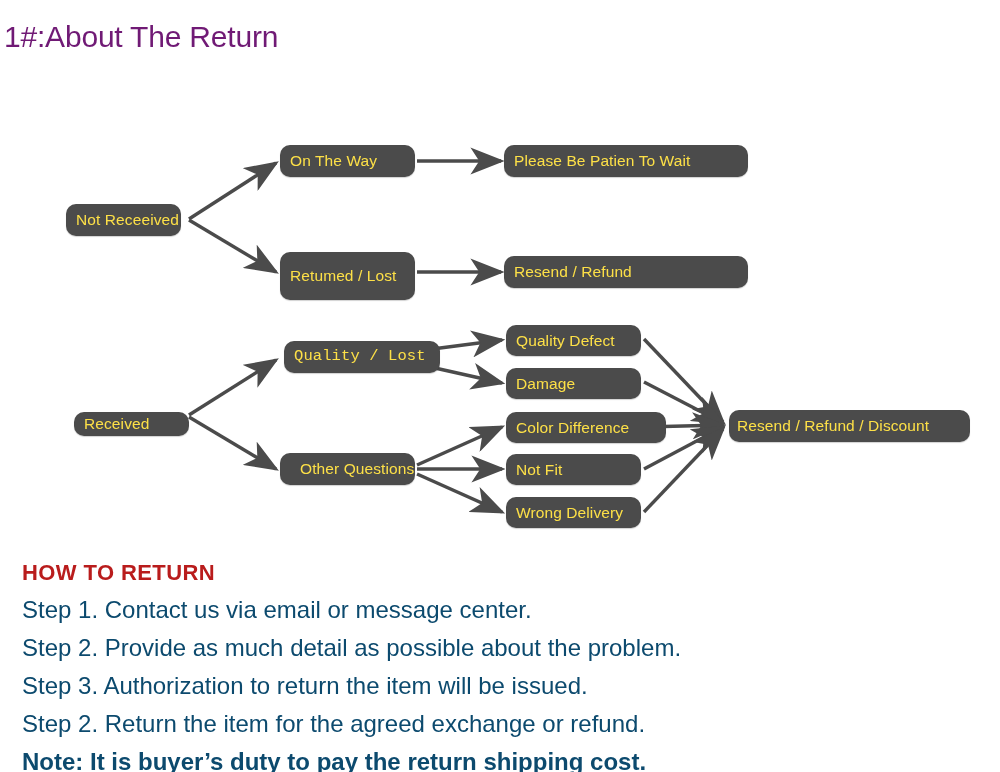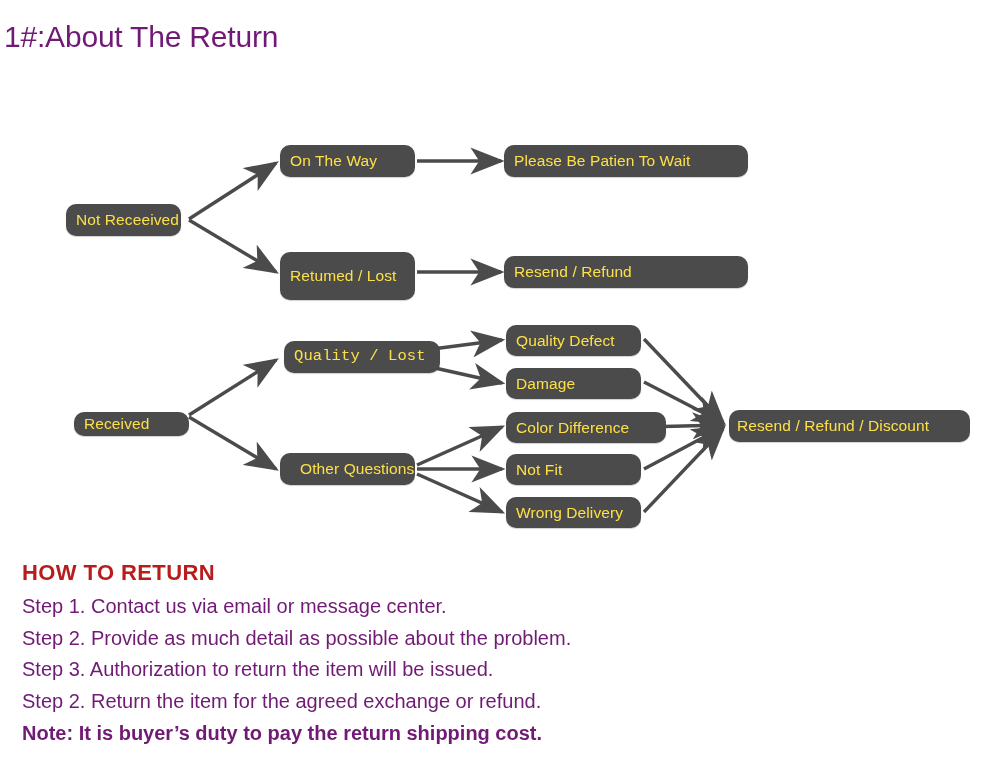--- a/index.html
+++ b/index.html
@@ -71,23 +71,23 @@
   }
   #howto-heading {
     font-size: 22px;
     font-weight: 700;
     letter-spacing: 0.4px;
     color: #b91c1c;
     margin: 0 0 6px 0;
     line-height: 1.15;
   }
   .howto-step {
-    font-size: 20px;
+    font-size: 24px;
     font-weight: 400;
-    color: #701a75;
+    color: #0c4a6e;
     line-height: 1.58;
     white-space: nowrap;
   }
   .howto-step.note {
     font-weight: 700;
   }
 </style>
 </head>
 <body>
 

